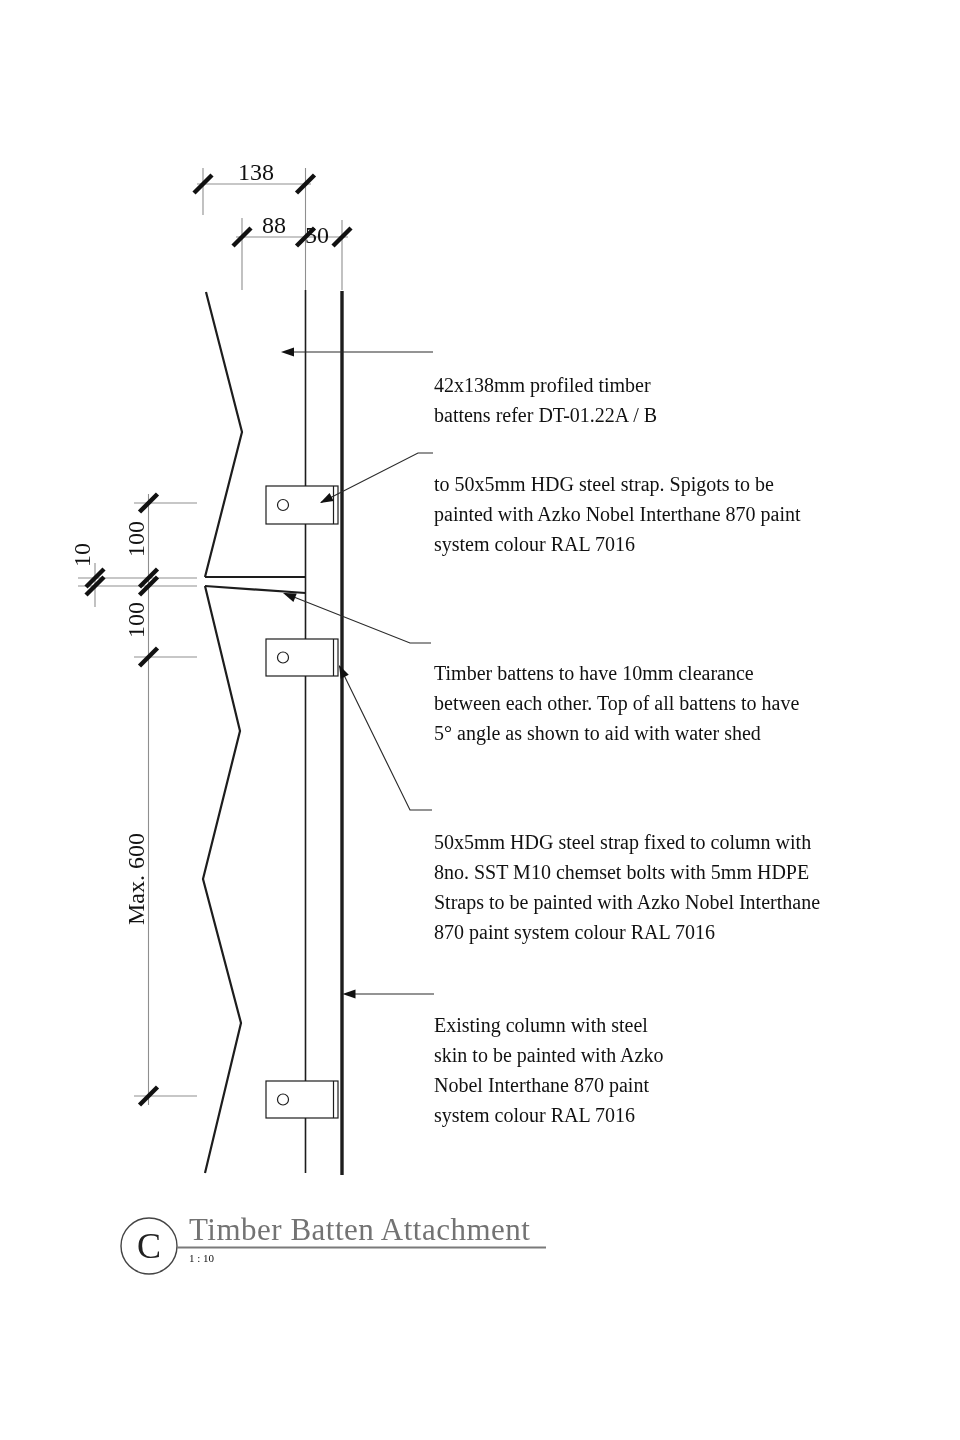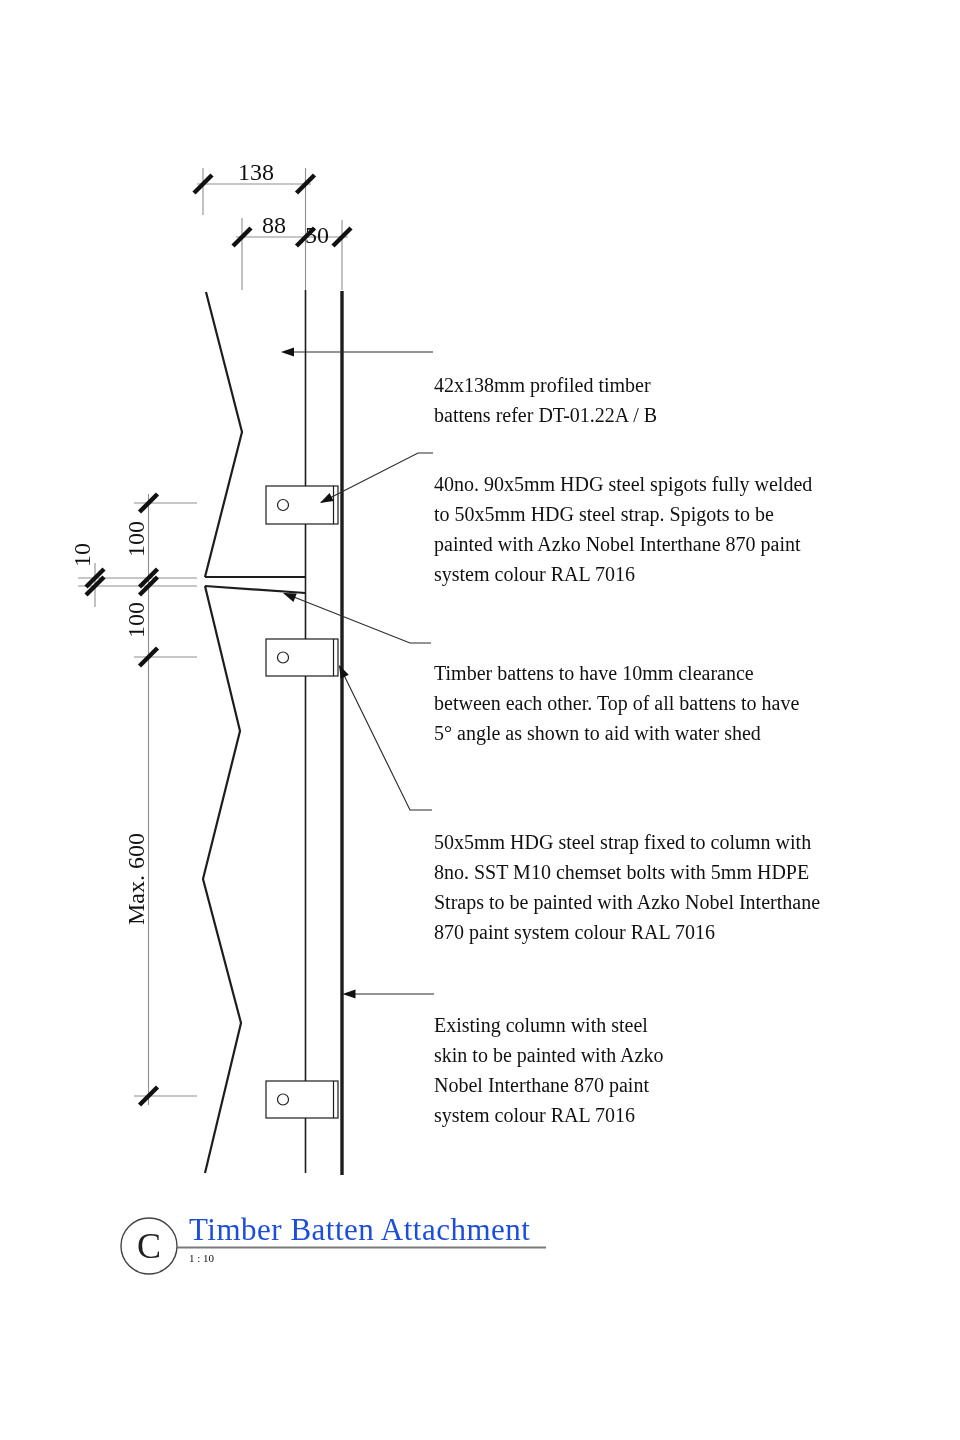--- a/index.html
+++ b/index.html
@@ -6,21 +6,21 @@
   #page{position:relative;width:960px;height:1440px;background:#ffffff;overflow:hidden;
         font-family:Liberation Serif, serif;color:#111;}
   #linework{position:absolute;left:0;top:0;width:960px;height:1440px;}
   .txt{position:absolute;white-space:pre;}
   .dim{font-size:24px;color:#111;text-align:center;line-height:26px;}
   .rot{transform:rotate(-90deg);transform-origin:center center;}
   .ann{position:absolute;left:434px;width:470px;font-size:20px;line-height:30px;color:#111;margin-top:32px;}
   .ann-line{white-space:pre;}
   #detail-tag{position:absolute;left:121px;top:1218px;width:56px;height:56px;
       display:flex;align-items:center;justify-content:center;font-size:36px;color:#222;}
-  #view-title{position:absolute;left:189px;top:1212px;font-size:31px;color:#1d4ed8;letter-spacing:0.5px;}
+  #view-title{position:absolute;left:189px;top:1212px;font-size:31px;color:#737373;letter-spacing:0.5px;}
   #view-scale{position:absolute;left:189px;top:1252px;font-size:11px;color:#111;}
 </style>
 </head>
 <body>
 
 <div id="page">
 
   <svg id="linework" viewBox="0 0 960 1440" xmlns="http://www.w3.org/2000/svg">
 
     <g stroke="#8f8f8f" stroke-width="1.1">
@@ -101,21 +101,20 @@
   <div class="txt dim rot" style="left:57px;top:542px;width:50px;">10</div>
   <div class="txt dim rot" style="left:91px;top:607px;width:90px;">100</div>
   <div class="txt dim rot" style="left:76px;top:866px;width:120px;">Max. 600</div>
 
   <div class="ann" style="top:338px;">
     <div class="ann-line">42x138mm profiled timber</div>
     <div class="ann-line">battens refer DT-01.22A / B</div>
   </div>
 
   <div class="ann" style="top:437px;">
-    <div class="ann-line">40no. 90x5mm HDG steel spigots fully welded</div>
     <div class="ann-line">to 50x5mm HDG steel strap. Spigots to be</div>
     <div class="ann-line">painted with Azko Nobel Interthane 870 paint</div>
     <div class="ann-line">system colour RAL 7016</div>
   </div>
 
   <div class="ann" style="top:626px;">
     <div class="ann-line">Timber battens to have 10mm clearance</div>
     <div class="ann-line">between each other. Top of all battens to have</div>
     <div class="ann-line">5° angle as shown to aid with water shed</div>
   </div>

